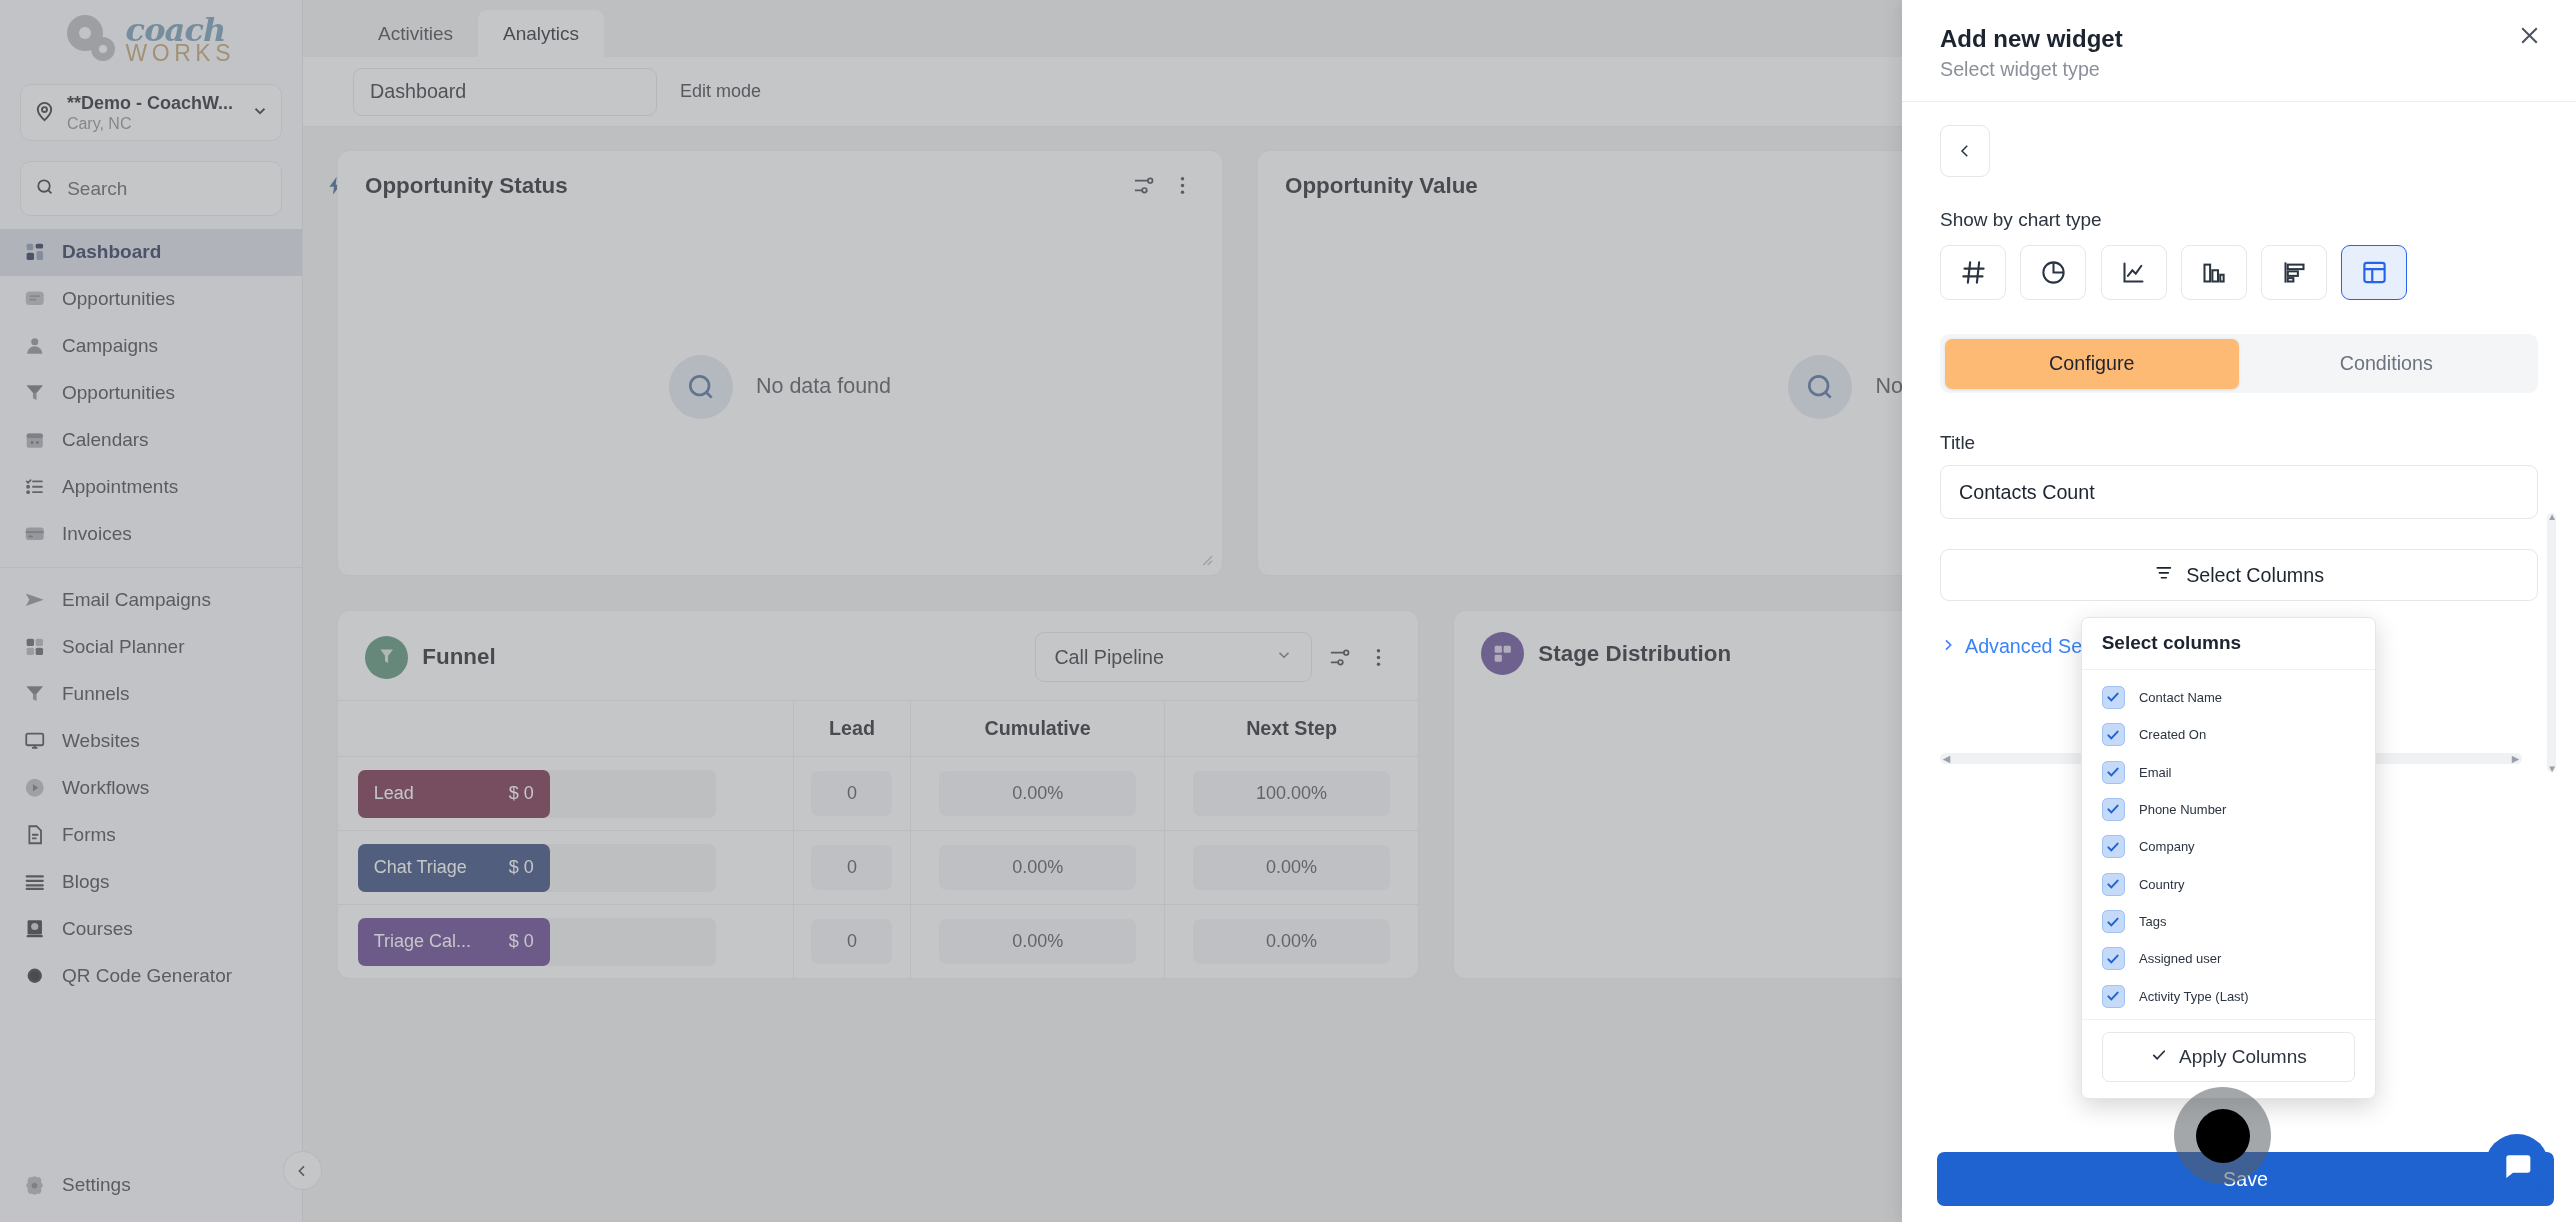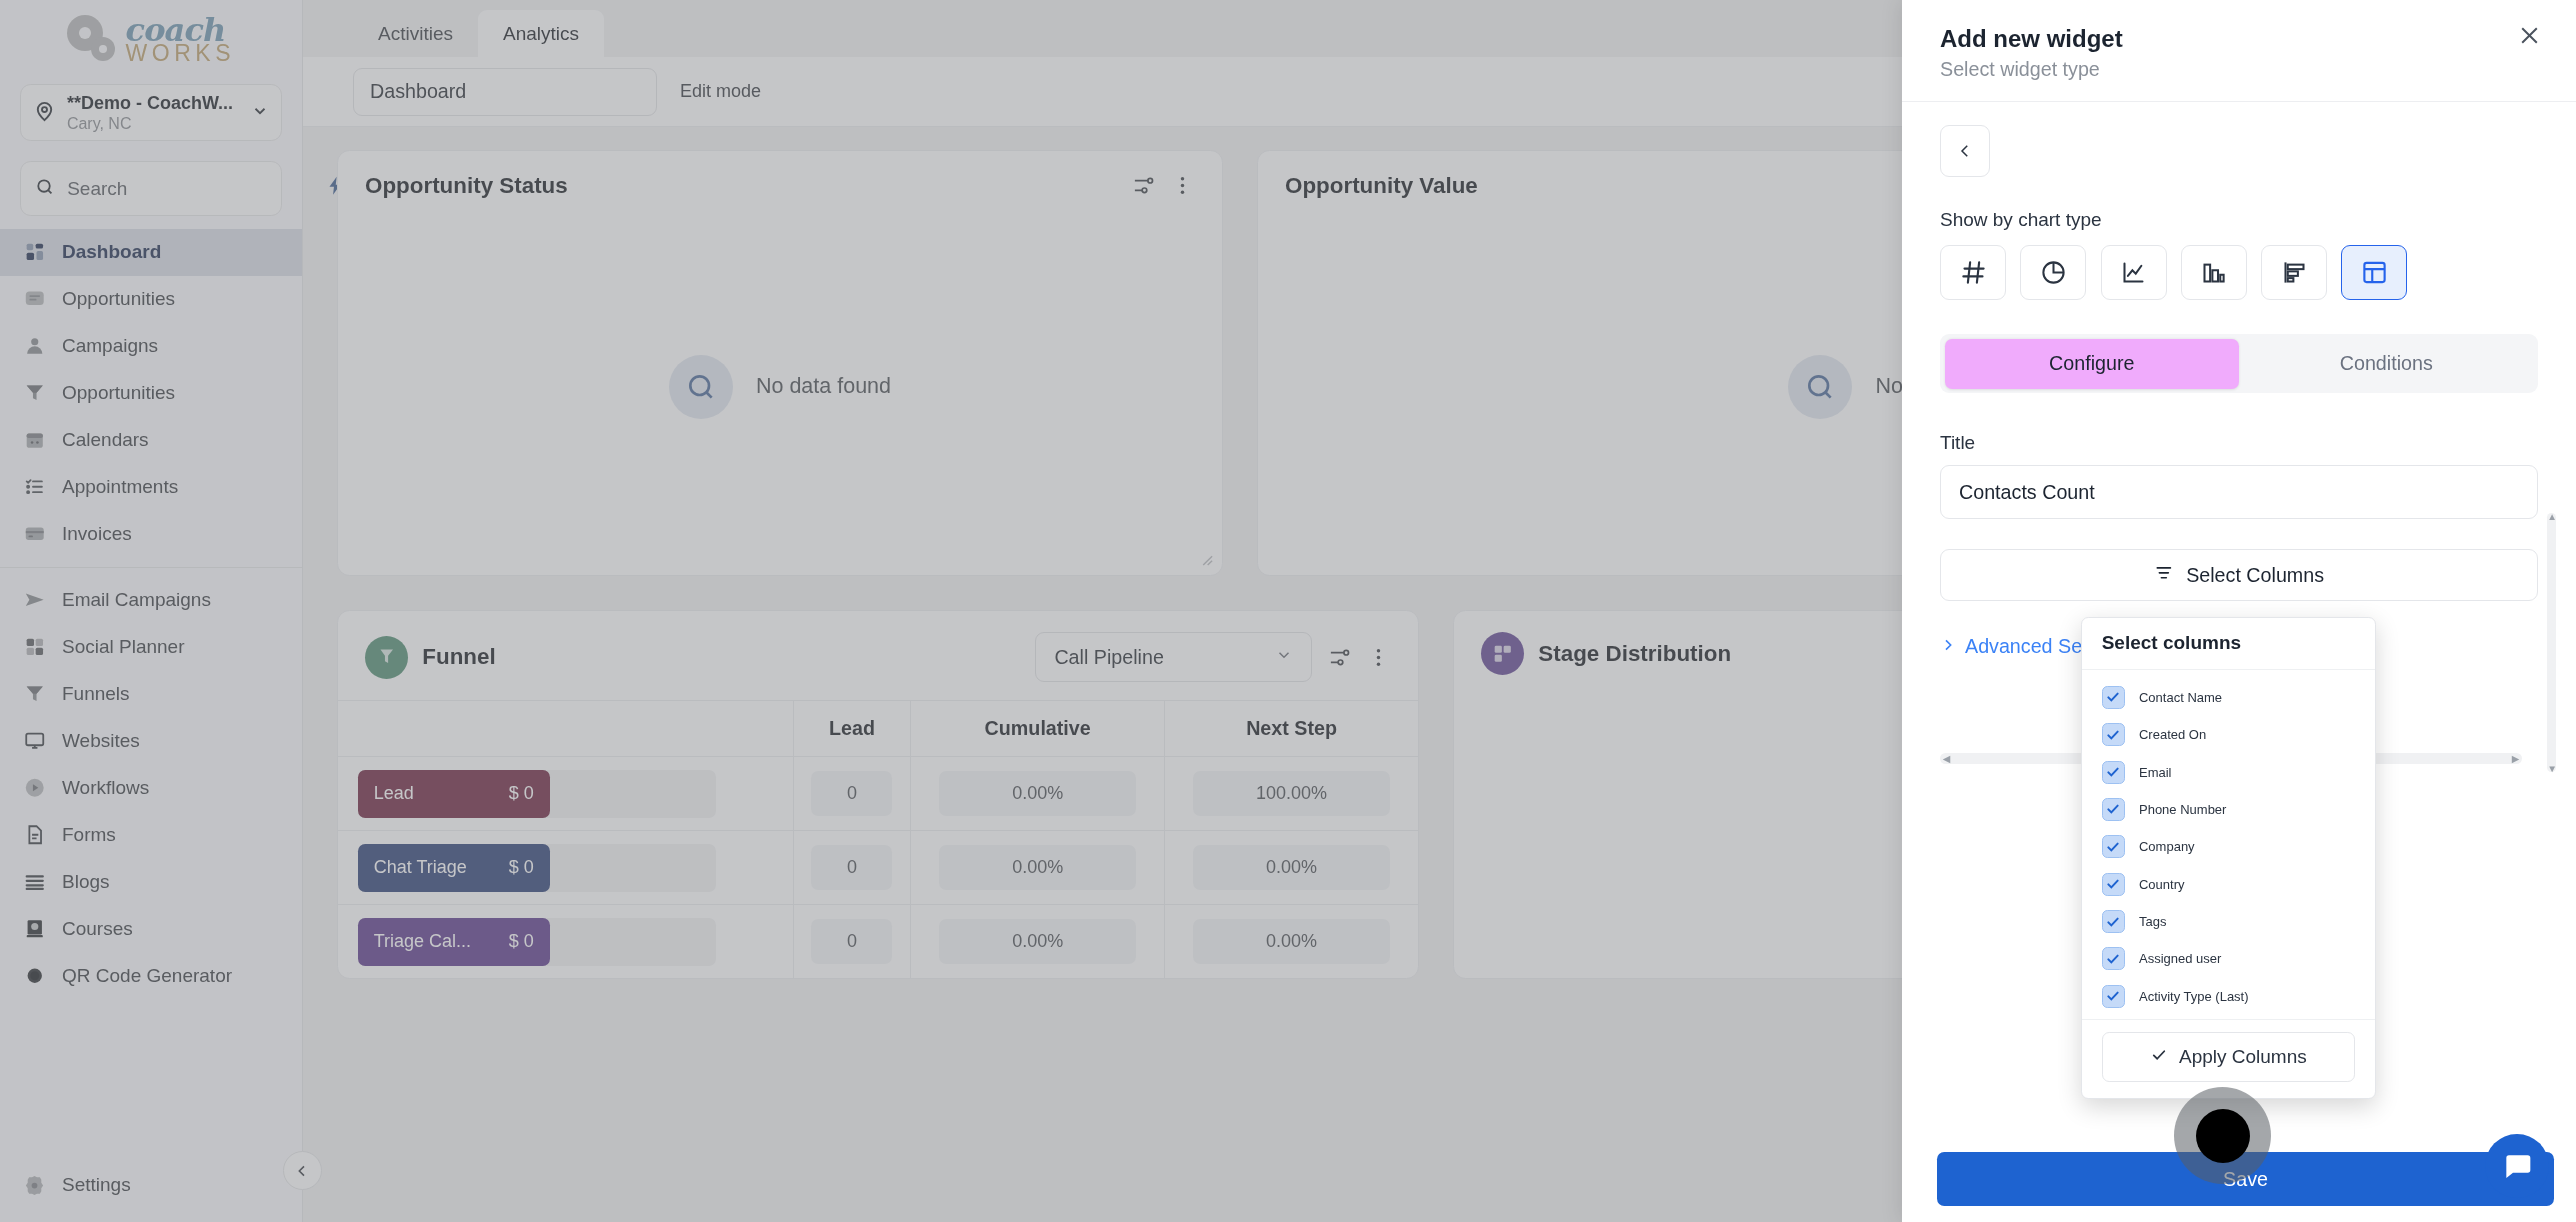--- a/index.html
+++ b/index.html
@@ -147,21 +147,21 @@
   .sec-label { font-size:19px; color:#2b3441; margin:32px 0 14.3px 0; }
   .chart-types { display:flex; gap:14.3px; }
   .ct {
     width:66px;height:55px;border:0.9px solid #e4e6ea;border-radius:9px;background:#fff;
     display:flex;align-items:center;justify-content:center;cursor:pointer;
   }
   .ct.selected { border-color:#2563eb; background:#e7effd; }
 
   .seg { margin-top:34px; display:flex; background:#f4f5f7; border-radius:9px; padding:4.5px; }
   .seg-item { flex:1; height:50px; display:flex;align-items:center;justify-content:center; font-size:19.7px; color:#6b7280; border-radius:7.2px; cursor:pointer;}
-  .seg-item.active { background:#f0abfc; color:#1c2430; box-shadow:0 0.9px 2.7px rgba(0,0,0,0.10); }
+  .seg-item.active { background:#fdba74; color:#1c2430; box-shadow:0 0.9px 2.7px rgba(0,0,0,0.10); }
 
   .form-label { font-size:19px; color:#2b3441; margin-top:39px; }
   .text-input {
     margin-top:10.7px; width:100%; height:54px; border:0.9px solid #e4e6ea; border-radius:9px;
     padding:0 18px; font-size:19.7px; color:#1c2430; font-family:inherit; outline:0;
   }
   .btn-outline {
     margin-top:30px; width:100%; height:52px; border:0.9px solid #e4e6ea; border-radius:9px; background:#fff;
     display:flex;align-items:center;justify-content:center;gap:12.5px;font-size:19.7px;color:#1c2430;cursor:pointer;
   }

